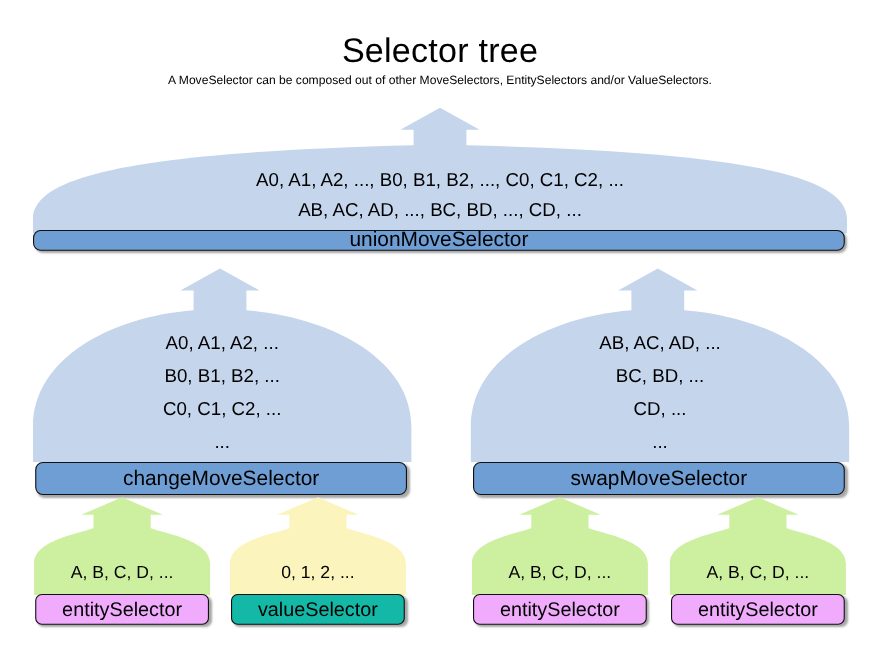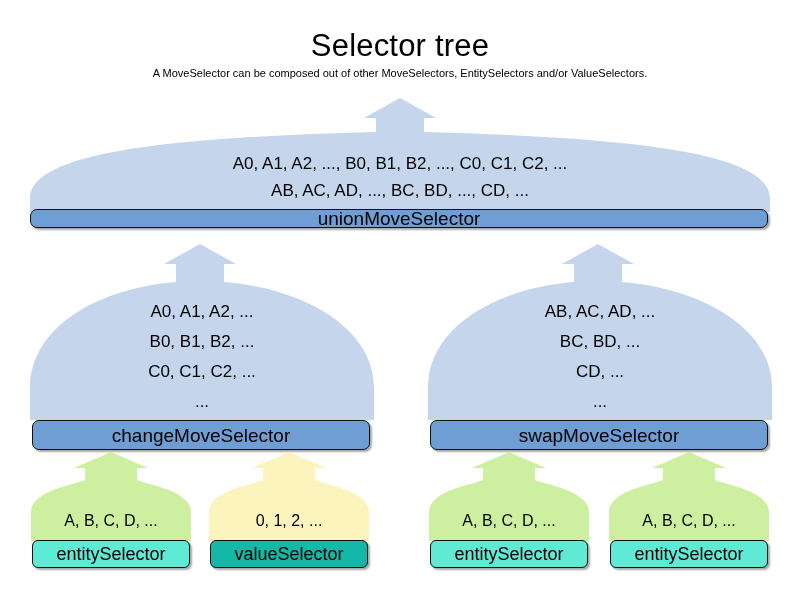--- a/index.html
+++ b/index.html
@@ -62,21 +62,21 @@
     display: flex;
     align-items: center;
     justify-content: center;
     font-size: 19px;
     line-height: 1;
     color: #000;
     box-shadow: 2px 2px 2px rgba(0,0,0,0.35);
     white-space: nowrap;
   }
   .bar.blue   { background: #6f9ed4; }
-  .bar.green  { background: #5eead4; }
+  .bar.green  { background: #f0abfc; }
   .bar.yellow { background: #14b8a6; }
   .bar.small  { font-size: 18px; border-radius: 6px; }
 
   
   .flowtext {
     position: absolute;
     text-align: center;
     font-size: 17px;
     line-height: 26px;
     color: #000;

